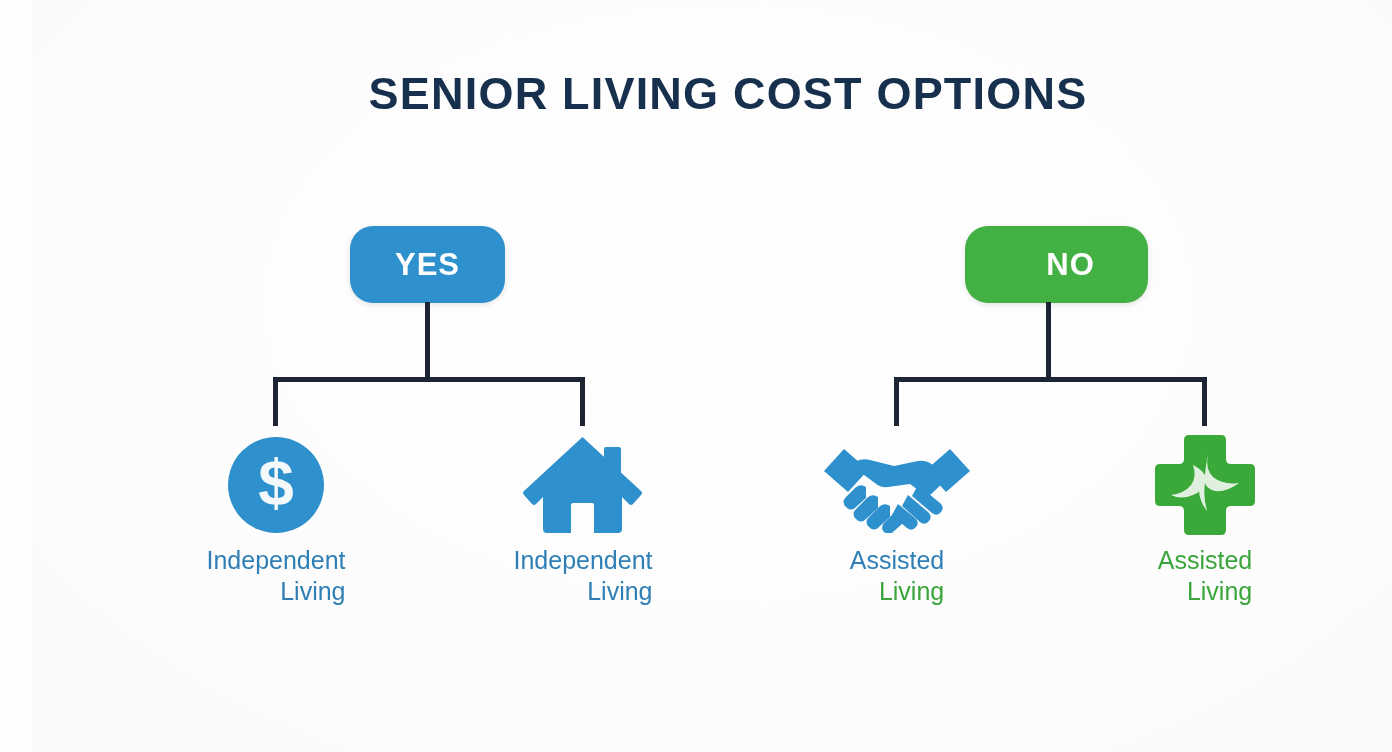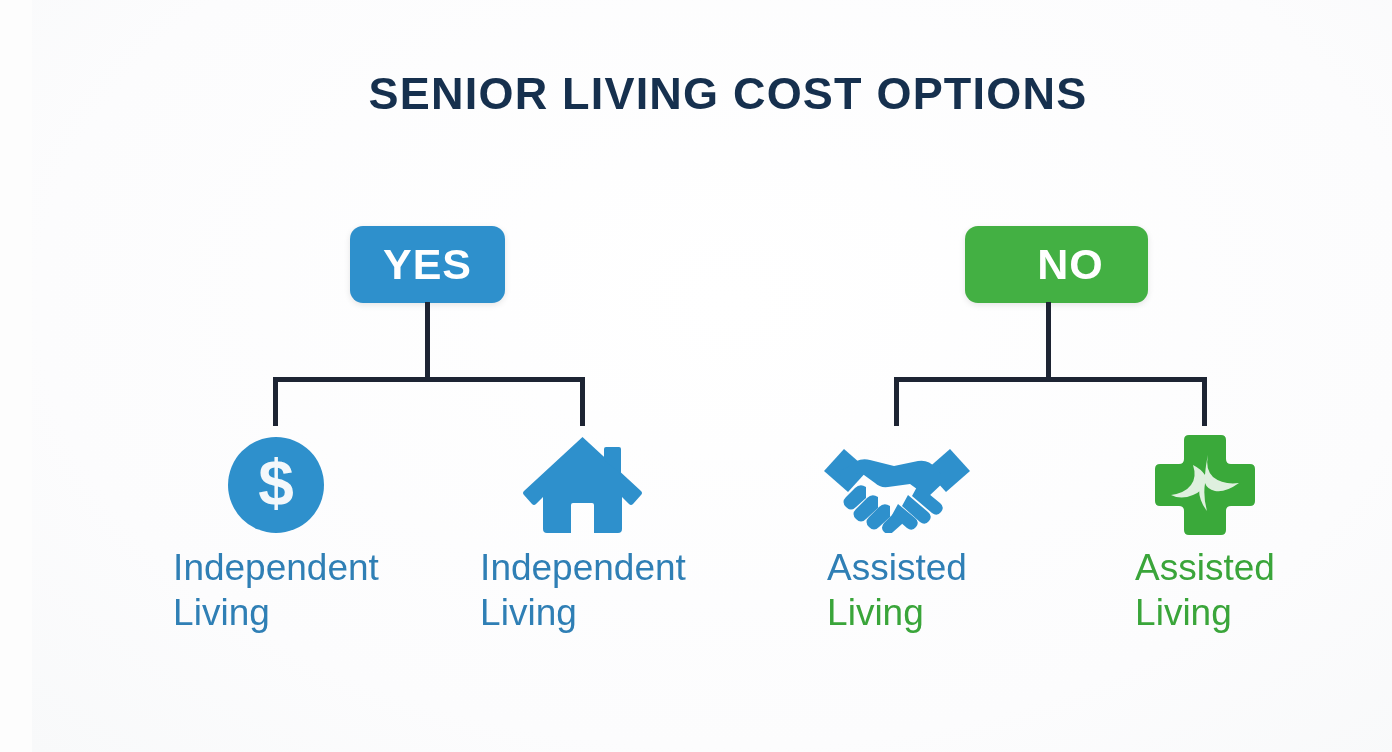--- a/index.html
+++ b/index.html
@@ -34,26 +34,26 @@
     letter-spacing: 1.2px;
     color: #16304e;
     white-space: nowrap;
   }
 
   
   .decision-box {
     position: absolute;
     width: 155px;
     height: 77px;
-    border-radius: 13px;
+    border-radius: 23px;
     display: flex;
     align-items: center;
     justify-content: center;
     color: #ffffff;
-    font-size: 43px;
+    font-size: 31px;
     font-weight: bold;
     letter-spacing: 1px;
     box-shadow: 0 2px 6px rgba(0,0,0,0.10);
   }
   .box-yes {
     left: 318px;
     top: 226px;
     background: #2e90cc;
   }
   .box-no {
@@ -98,22 +98,22 @@
 
   .icon-slot {
     height: 105px;
     display: flex;
     align-items: center;
     justify-content: center;
   }
 
   .leaf-label {
     margin-top: 8px;
-    text-align: left;
-    font-size: 37px;
+    text-align: right;
+    font-size: 25px;
     line-height: 1.22;
     font-family: "Liberation Sans", sans-serif;
   }
   .lbl-blue  { color: #2f7fb5; }
   .lbl-green { color: #3aa53a; }
 
   .lbl-line { display: block; }
 
   
   .dollar-circle {

